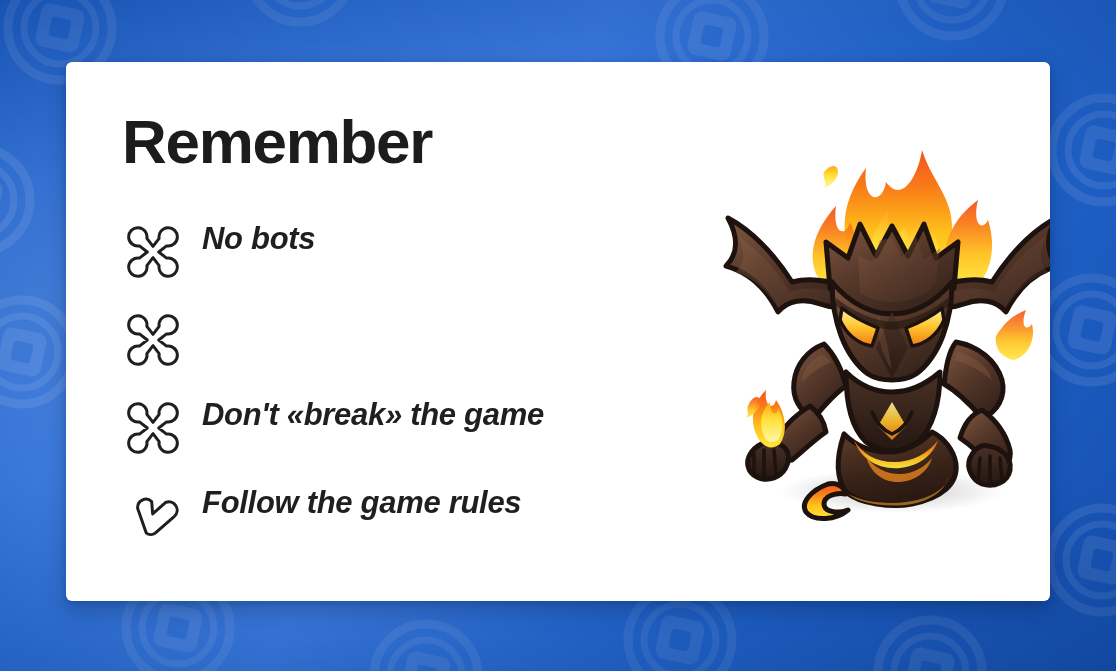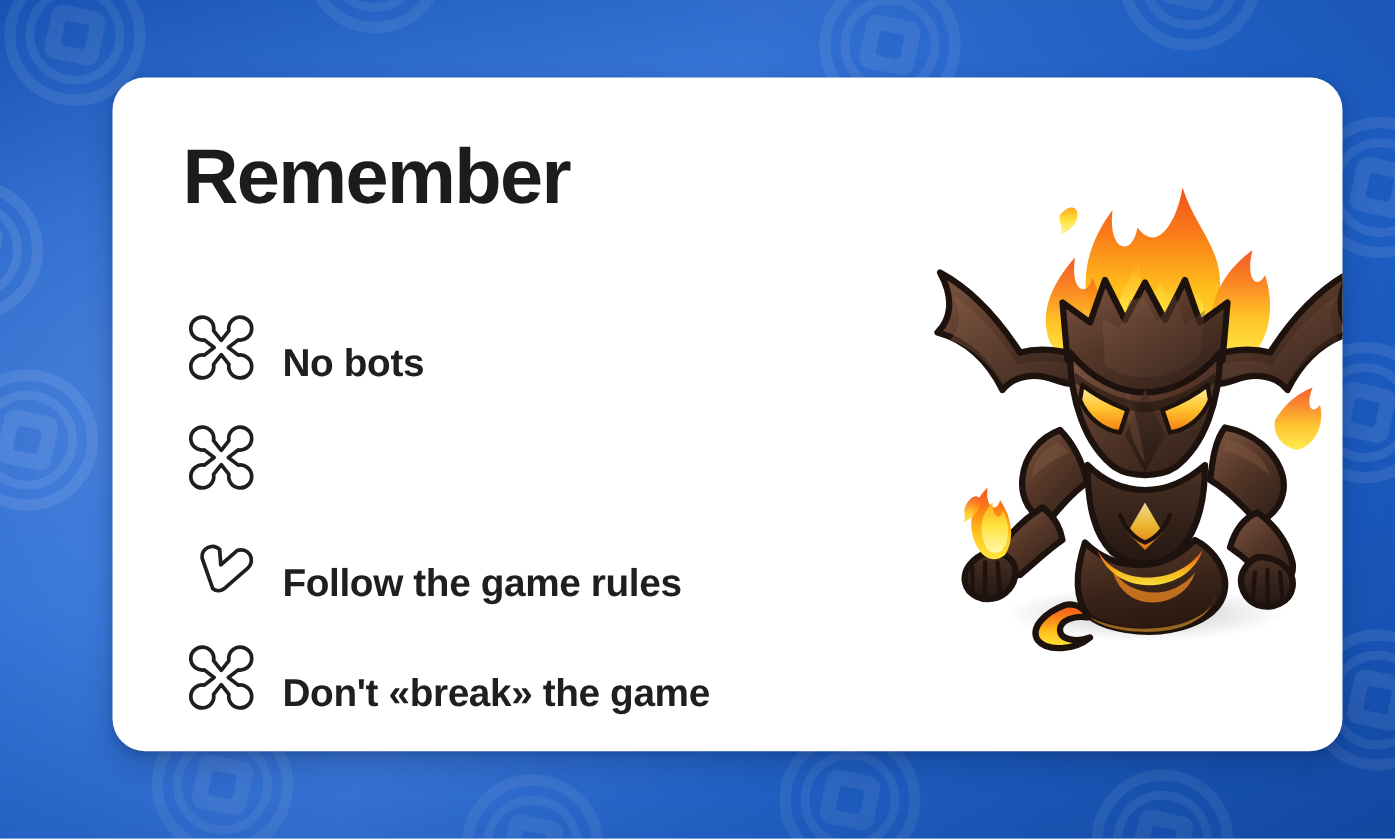--- a/index.html
+++ b/index.html
@@ -47,25 +47,24 @@
   }
 
   
   #card {
     position: absolute;
     left: 66px;
     top: 62px;
     width: 984px;
     height: 539px;
     background: #ffffff;
-    border-radius: 26px;
+    border-radius: 6px;
     box-shadow: 0 10px 22px rgba(6,32,80,0.28),
                 0 2px 6px rgba(6,32,80,0.18);
     overflow: hidden;
-    margin-left: 24px;
   }
 
   
   #content {
     position: absolute;
     left: 56px;
     top: 48px;
     width: 610px;
   }
 
@@ -80,22 +79,23 @@
   }
 
   #rules-list {
     list-style: none;
     margin: 0;
     padding: 0;
   }
 
   .rule-item {
     display: flex;
-    align-items: flex-end;
+    align-items: flex-start;
     height: 88px;
+    font-style: italic;
   }
 
   .rule-icon {
     flex: 0 0 62px;
     width: 62px;
     height: 62px;
     display: flex;
     align-items: center;
     justify-content: center;
   }
@@ -176,36 +176,36 @@
               <path d="M32 25.5 L39 16.5 A10.5 10.5 0 1 1 47.5 25 L38.5 32 L47.5 39
                        A10.5 10.5 0 1 1 39 47.5 L32 38.5 L25 47.5 A10.5 10.5 0 1 1 16.5 39
                        L25.5 32 L16.5 25 A10.5 10.5 0 1 1 25 16.5 Z" fill="#ffffff" stroke="#1f1f21" stroke-width="3.4" stroke-linejoin="round"></path>
             </svg>
           </span>
         </li>
 
         <li class="rule-item">
           <span class="rule-icon">
             <svg viewBox="0 0 64 64" width="56" height="56" aria-hidden="true">
-              <path d="M14.5 23.5 A9.5 9.5 0 0 1 30.5 15.5 L31.6 29.6 L46.5 16.5
-                       A9.5 9.5 0 0 1 56.5 32.3 L34.5 51.5 A8.2 8.2 0 0 1 24.2 51.2 Z" fill="#ffffff" stroke="#1f1f21" stroke-width="3.4" stroke-linejoin="round"></path>
-            </svg>
-          </span>
-          <span class="rule-label">Follow the game rules</span>
-        </li>
-
-        <li class="rule-item">
-          <span class="rule-icon">
-            <svg viewBox="0 0 64 64" width="56" height="56" aria-hidden="true">
               <path d="M32 25.5 L39 16.5 A10.5 10.5 0 1 1 47.5 25 L38.5 32 L47.5 39
                        A10.5 10.5 0 1 1 39 47.5 L32 38.5 L25 47.5 A10.5 10.5 0 1 1 16.5 39
                        L25.5 32 L16.5 25 A10.5 10.5 0 1 1 25 16.5 Z" fill="#ffffff" stroke="#1f1f21" stroke-width="3.4" stroke-linejoin="round"></path>
             </svg>
           </span>
           <span class="rule-label">Don't «break» the game</span>
+        </li>
+
+        <li class="rule-item">
+          <span class="rule-icon">
+            <svg viewBox="0 0 64 64" width="56" height="56" aria-hidden="true">
+              <path d="M14.5 23.5 A9.5 9.5 0 0 1 30.5 15.5 L31.6 29.6 L46.5 16.5
+                       A9.5 9.5 0 0 1 56.5 32.3 L34.5 51.5 A8.2 8.2 0 0 1 24.2 51.2 Z" fill="#ffffff" stroke="#1f1f21" stroke-width="3.4" stroke-linejoin="round"></path>
+            </svg>
+          </span>
+          <span class="rule-label">Follow the game rules</span>
         </li>
 
       </ul>
     </div>
 
     <div id="character">
       <svg viewBox="0 0 368 420" aria-hidden="true">
         <defs>
           <linearGradient id="flameBig" x1="0" y1="1" x2="0" y2="0">
             <stop offset="0%" stop-color="#ffe83d"></stop>

